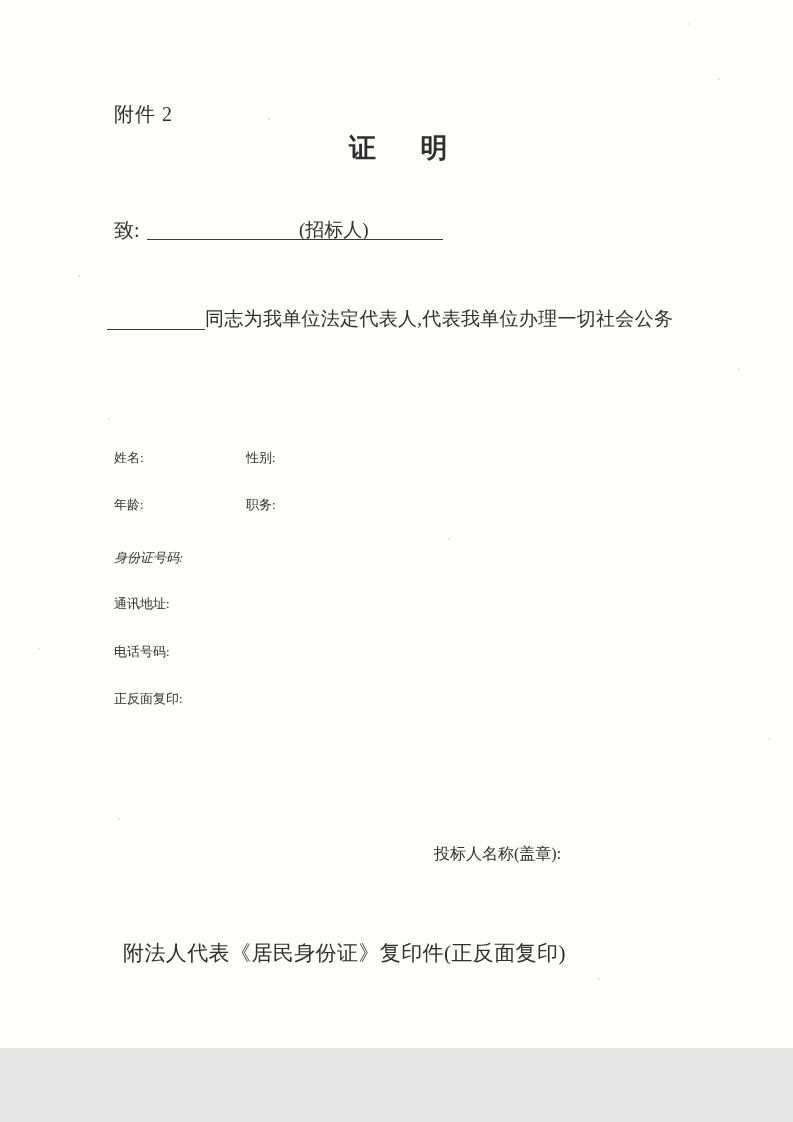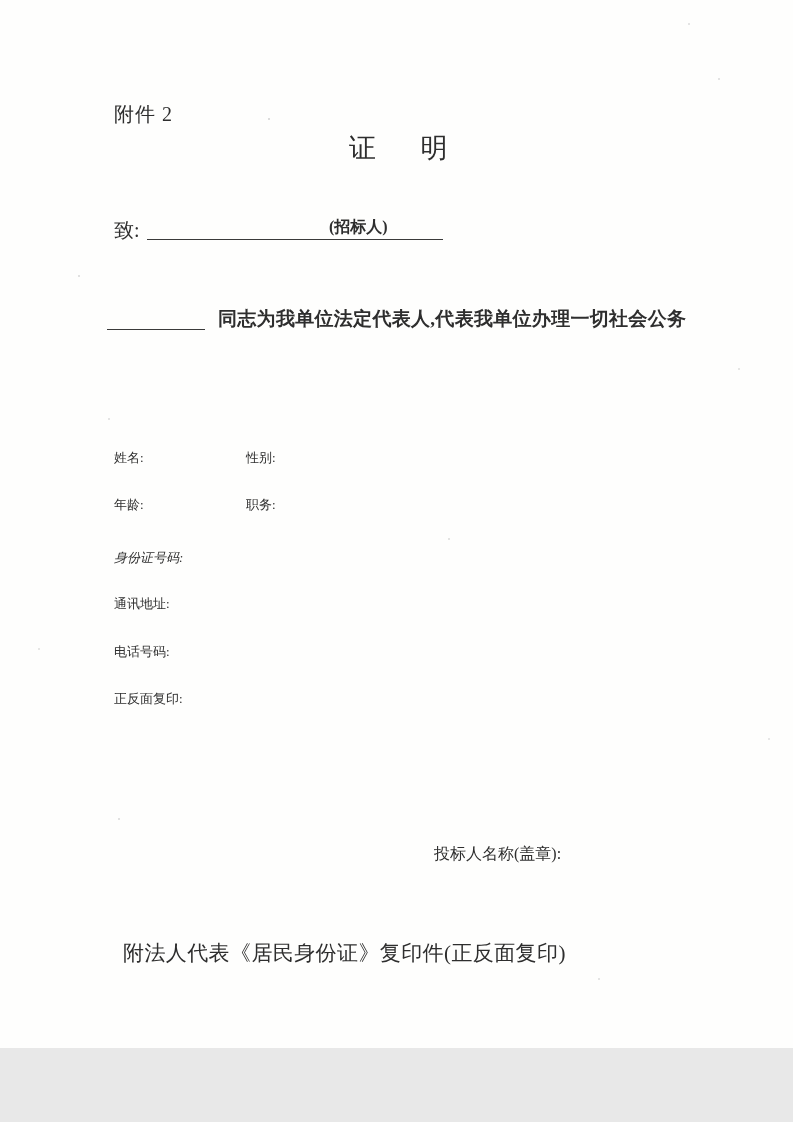--- a/index.html
+++ b/index.html
@@ -39,56 +39,54 @@
     position: absolute;
     left: 114px; top: 101px;
     font-size: 20px;
     letter-spacing: 1px;
   }
   .doc-title {
     position: absolute;
     left: 349px; top: 130px;
     margin: 0;
     font-size: 27px;
-    font-weight: 400;
+    font-weight: 700;
     letter-spacing: 1.65em;
     white-space: nowrap;
   }
 
   .addressee-prefix {
     position: absolute;
     left: 114px; top: 217px;
     font-size: 20px;
   }
   .addressee-underline {
     position: absolute;
     left: 147px; top: 239px;
     width: 296px; height: 0;
     border-top: 1.6px solid #3a3a3a;
   }
   .addressee-suffix {
     position: absolute;
-    left: 329px; top: 217px;
-    font-size: 16px;
-    font-weight: bold;
+    left: 299px; top: 217px;
+    font-size: 19px;
   }
 
   .body-blank-underline {
     position: absolute;
     left: 107px; top: 329px;
     width: 98px; height: 0;
     border-top: 1.6px solid #3a3a3a;
   }
   .body-line1 {
     position: absolute;
-    left: 218px; top: 306px;
+    left: 205px; top: 306px;
     font-size: 19px;
     letter-spacing: 0.3px;
     white-space: nowrap;
-    font-weight: bold;
   }
   .body-line2 {
     position: absolute;
     left: 112px; top: 347px;
     font-size: 19px;
     letter-spacing: 0.5px;
     white-space: nowrap;
   }
 
   .attach-heading {

